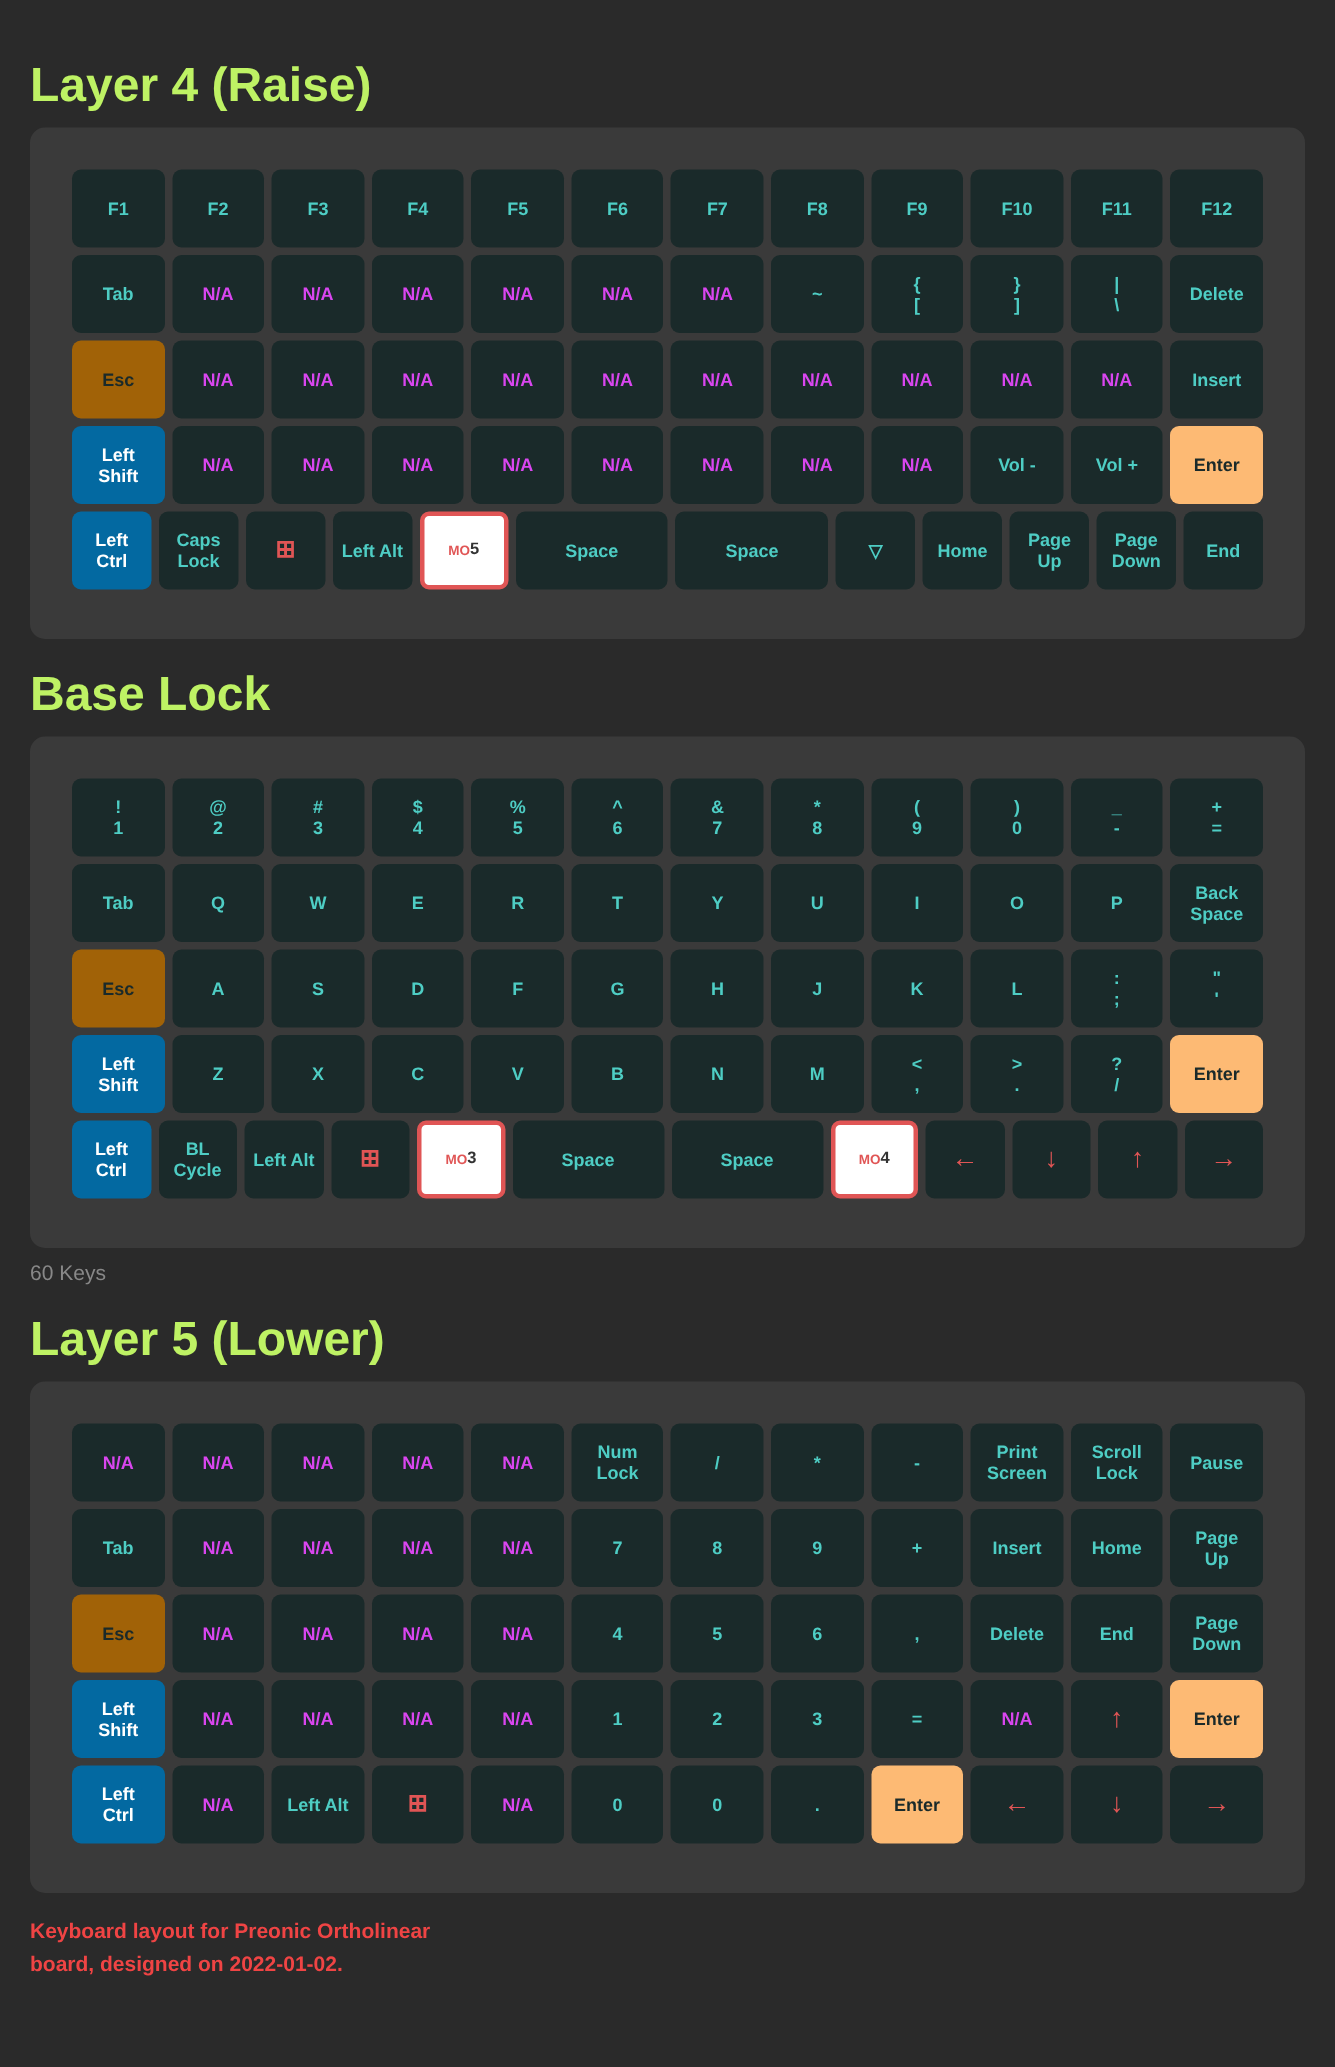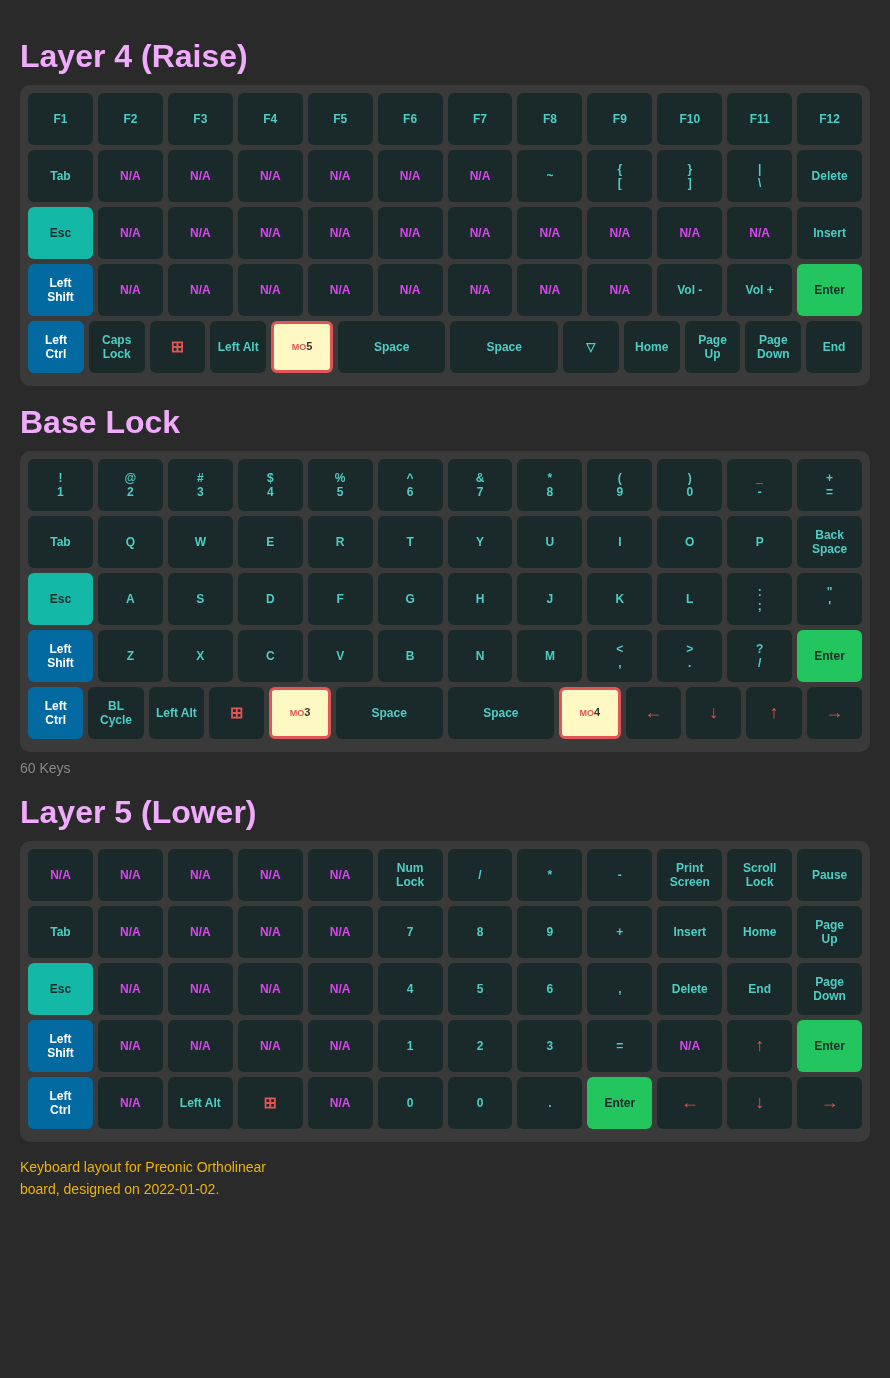--- a/index.html
+++ b/index.html
@@ -3,29 +3,29 @@
   <meta charset="utf-8">
   <style>
     * { box-sizing: border-box; margin: 0; padding: 0; }
     body {
       background: #2a2a2a;
       font-family: Arial, sans-serif;
       padding: 20px;
       width: 890px;
     }
     .section-title {
-      color: #f0abfc;
+      color: #bef264;
       font-size: 32px;
       font-weight: bold;
       margin: 18px 0 10px 0;
     }
     .keyboard {
       background: #3a3a3a;
       border-radius: 10px;
-      padding: 8px;
+      padding: 28px;
       margin-bottom: 8px;
     }
     .kb-row {
       display: flex;
       gap: 5px;
       margin-bottom: 5px;
     }
     .key {
       background: #1a2a2a;
       color: #4ecdc4;
@@ -36,33 +36,33 @@
       font-size: 12px;
       font-weight: bold;
       text-align: center;
       min-height: 52px;
       flex: 1;
       padding: 4px 2px;
       line-height: 1.2;
     }
     .key.space-key { flex: 2; }
     .key.yellow {
-      background: #14b8a6;
+      background: #a16207;
       color: #1a2a2a;
     }
     .key.red {
       background: #0369a1;
       color: white;
     }
     .key.teal {
-      background: #22c55e;
+      background: #fdba74;
       color: #1a2a2a;
     }
     .key.mo-red {
-      background: #fef9c3;
+      background: #ffffff;
       color: #333;
       border: 3px solid #e05555;
       font-size: 11px;
     }
     .key.mo-red .mo-label {
       color: #e05555;
       font-size: 9px;
       display: block;
     }
     .key.nav-arrow {
@@ -71,23 +71,23 @@
     }
     .key.dim { color: #d946ef; }
     .keys-count {
       text-align: left;
       color: #888;
       font-size: 14px;
       padding-right: 4px;
       margin-top: 2px;
     }
     .footer-text {
-      color: #eab308;
+      color: #ef4444;
       font-size: 14px;
-      font-weight: normal;
+      font-weight: bold;
       margin-top: 14px;
       line-height: 1.6;
     }
     .win-icon {
       color: #e05555;
       font-size: 16px;
     }
     .key.win-key {
       background: #1a2a2a;
     }

